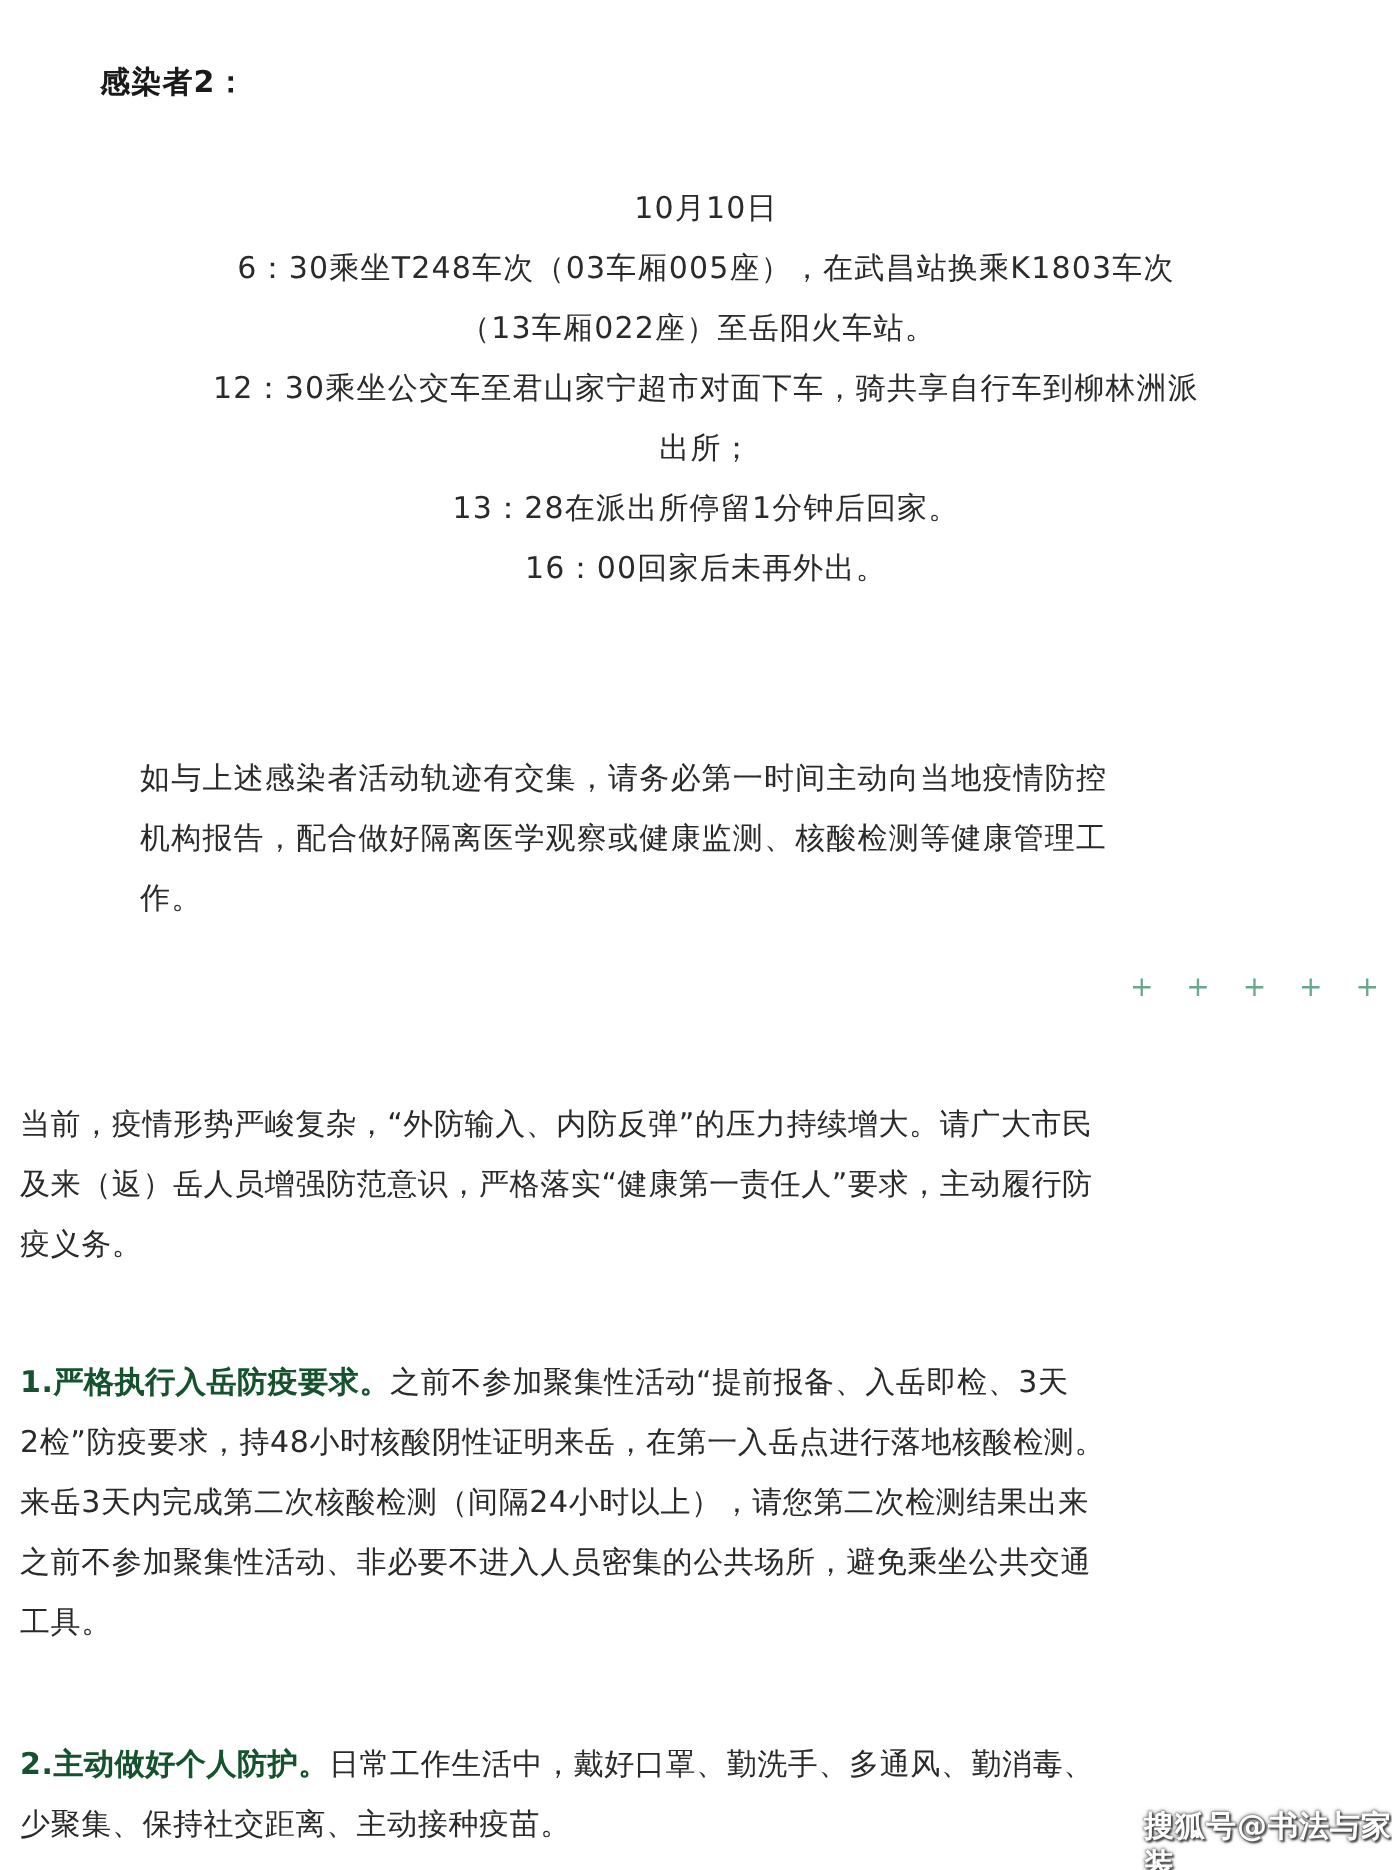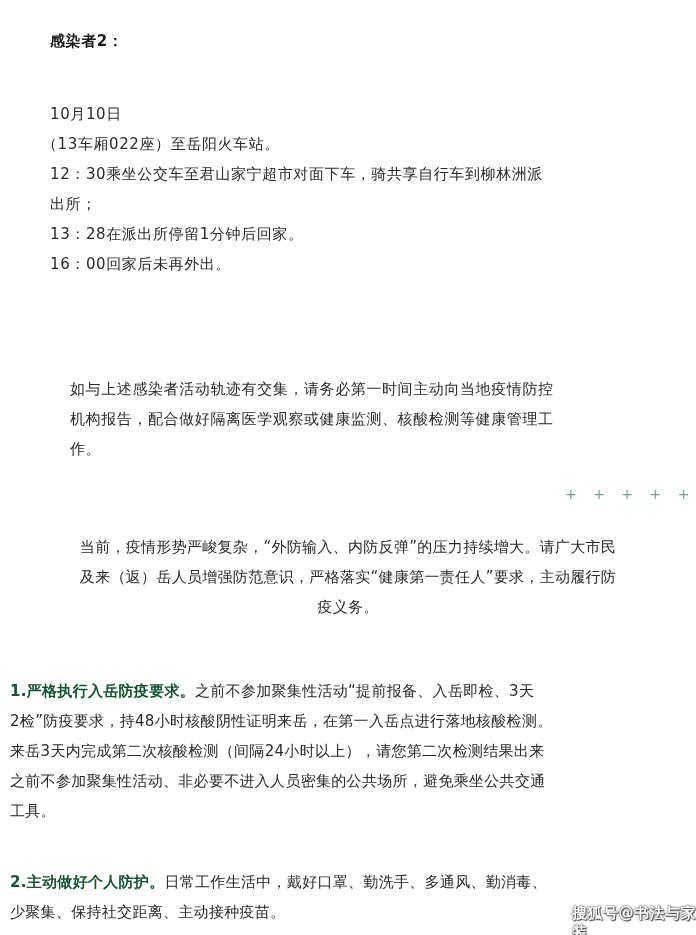--- a/index.html
+++ b/index.html
@@ -65,38 +65,39 @@
       font-weight: bold;
       letter-spacing: 0.5px;
       text-shadow: 0 0 2px #555, 0 0 1px #333, 1px 1px 1px #444;
     }
   </style>
 </head>
 <body>
 
 <div class="block inner title">感染者2：</div>
 
-<div class="block inner" style="top: 99px;">
+<div class="block inner" style="top: 89px; text-align: center;">
   <span class="line">10月10日</span>
+  <span class="line">6：30乘坐T248车次（03车厢005座），在武昌站换乘K1803车次</span>
   <span class="line indent-paren">（13车厢022座）至岳阳火车站。</span>
   <span class="line">12：30乘坐公交车至君山家宁超市对面下车，骑共享自行车到柳林洲派</span>
   <span class="line">出所；</span>
   <span class="line">13：28在派出所停留1分钟后回家。</span>
   <span class="line">16：00回家后未再外出。</span>
 </div>
 
 <div class="block inner" style="top: 374px; margin-left: 20px;">
   <span class="line">如与上述感染者活动轨迹有交集，请务必第一时间主动向当地疫情防控</span>
   <span class="line">机构报告，配合做好隔离医学观察或健康监测、核酸检测等健康管理工</span>
   <span class="line">作。</span>
 </div>
 
 <div class="deco">+ + + + +</div>
 
-<div class="block outer" style="top: 532px; text-align: center;">
+<div class="block outer" style="top: 547px;">
   <span class="line">当前，疫情形势严峻复杂，“外防输入、内防反弹”的压力持续增大。请广大市民</span>
   <span class="line">及来（返）岳人员增强防范意识，严格落实“健康第一责任人”要求，主动履行防</span>
   <span class="line">疫义务。</span>
 </div>
 
 <div class="block outer" style="top: 676px;">
   <span class="line"><span class="hl">1.严格执行入岳防疫要求。</span><span>之前不参加聚集性活动“提前报备、入岳即检、3天</span></span>
   <span class="line">2检”防疫要求，持48小时核酸阴性证明来岳，在第一入岳点进行落地核酸检测。</span>
   <span class="line">来岳3天内完成第二次核酸检测（间隔24小时以上），请您第二次检测结果出来</span>
   <span class="line">之前不参加聚集性活动、非必要不进入人员密集的公共场所，避免乘坐公共交通</span>

